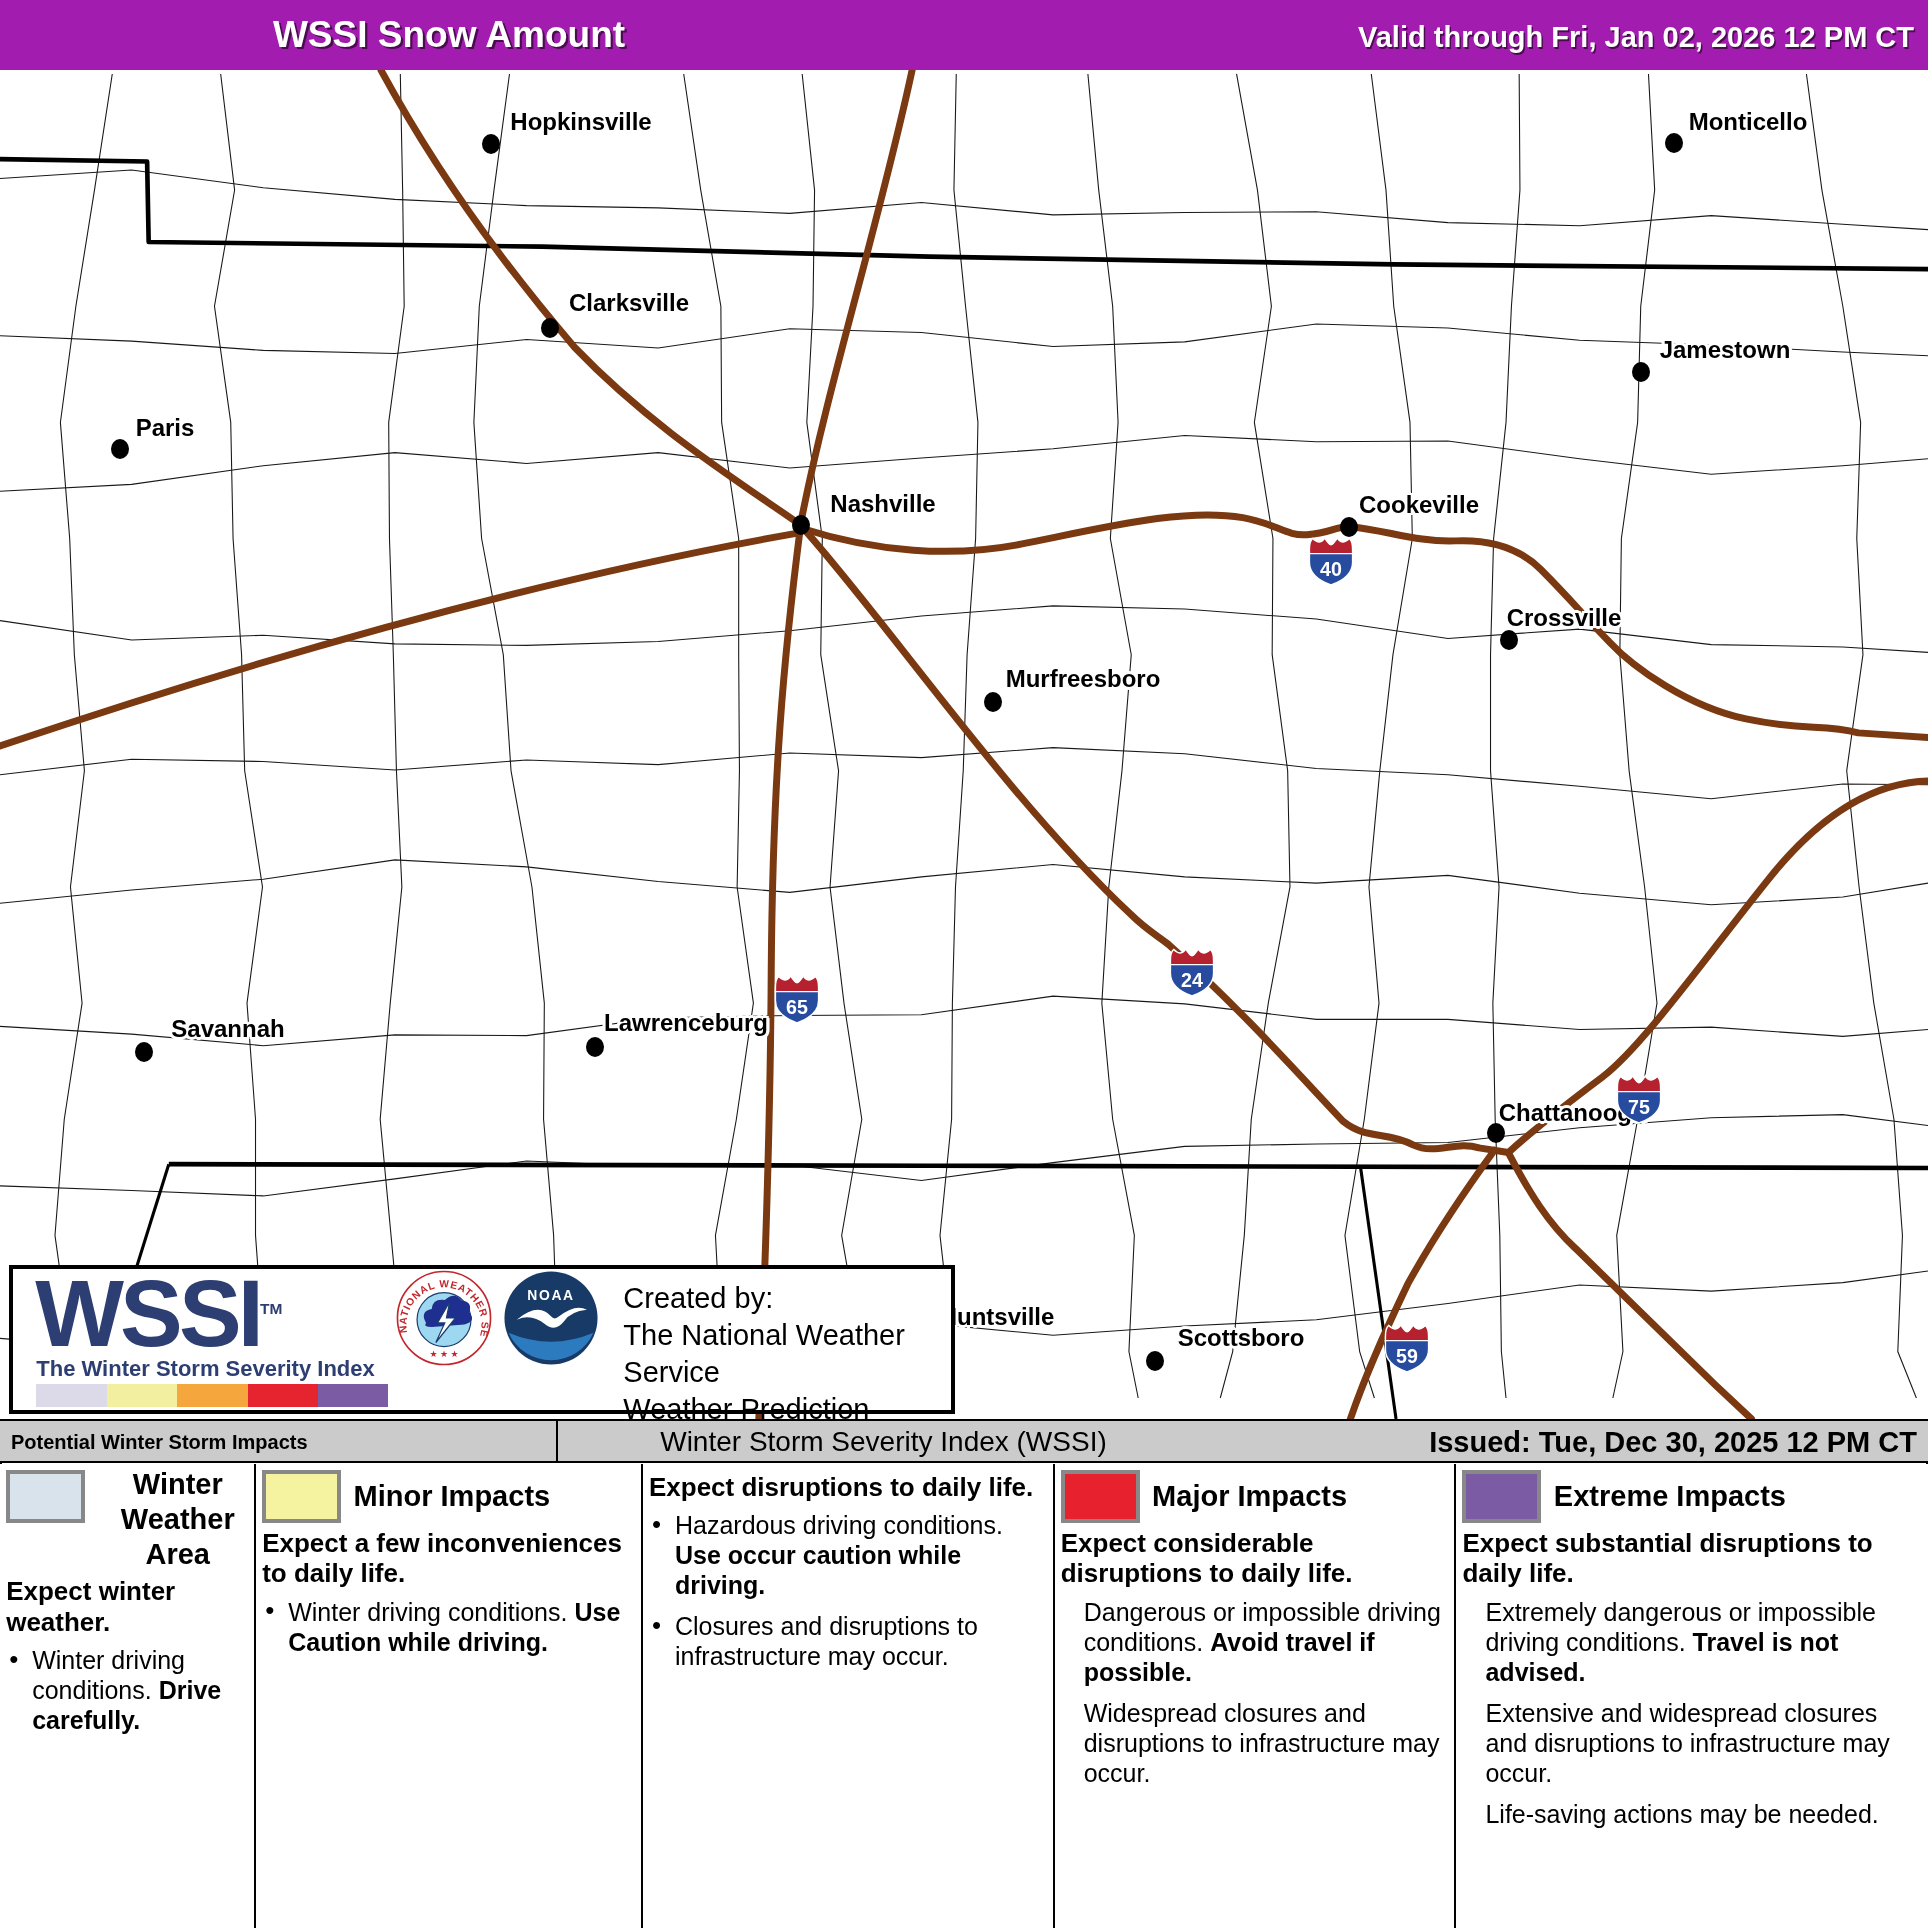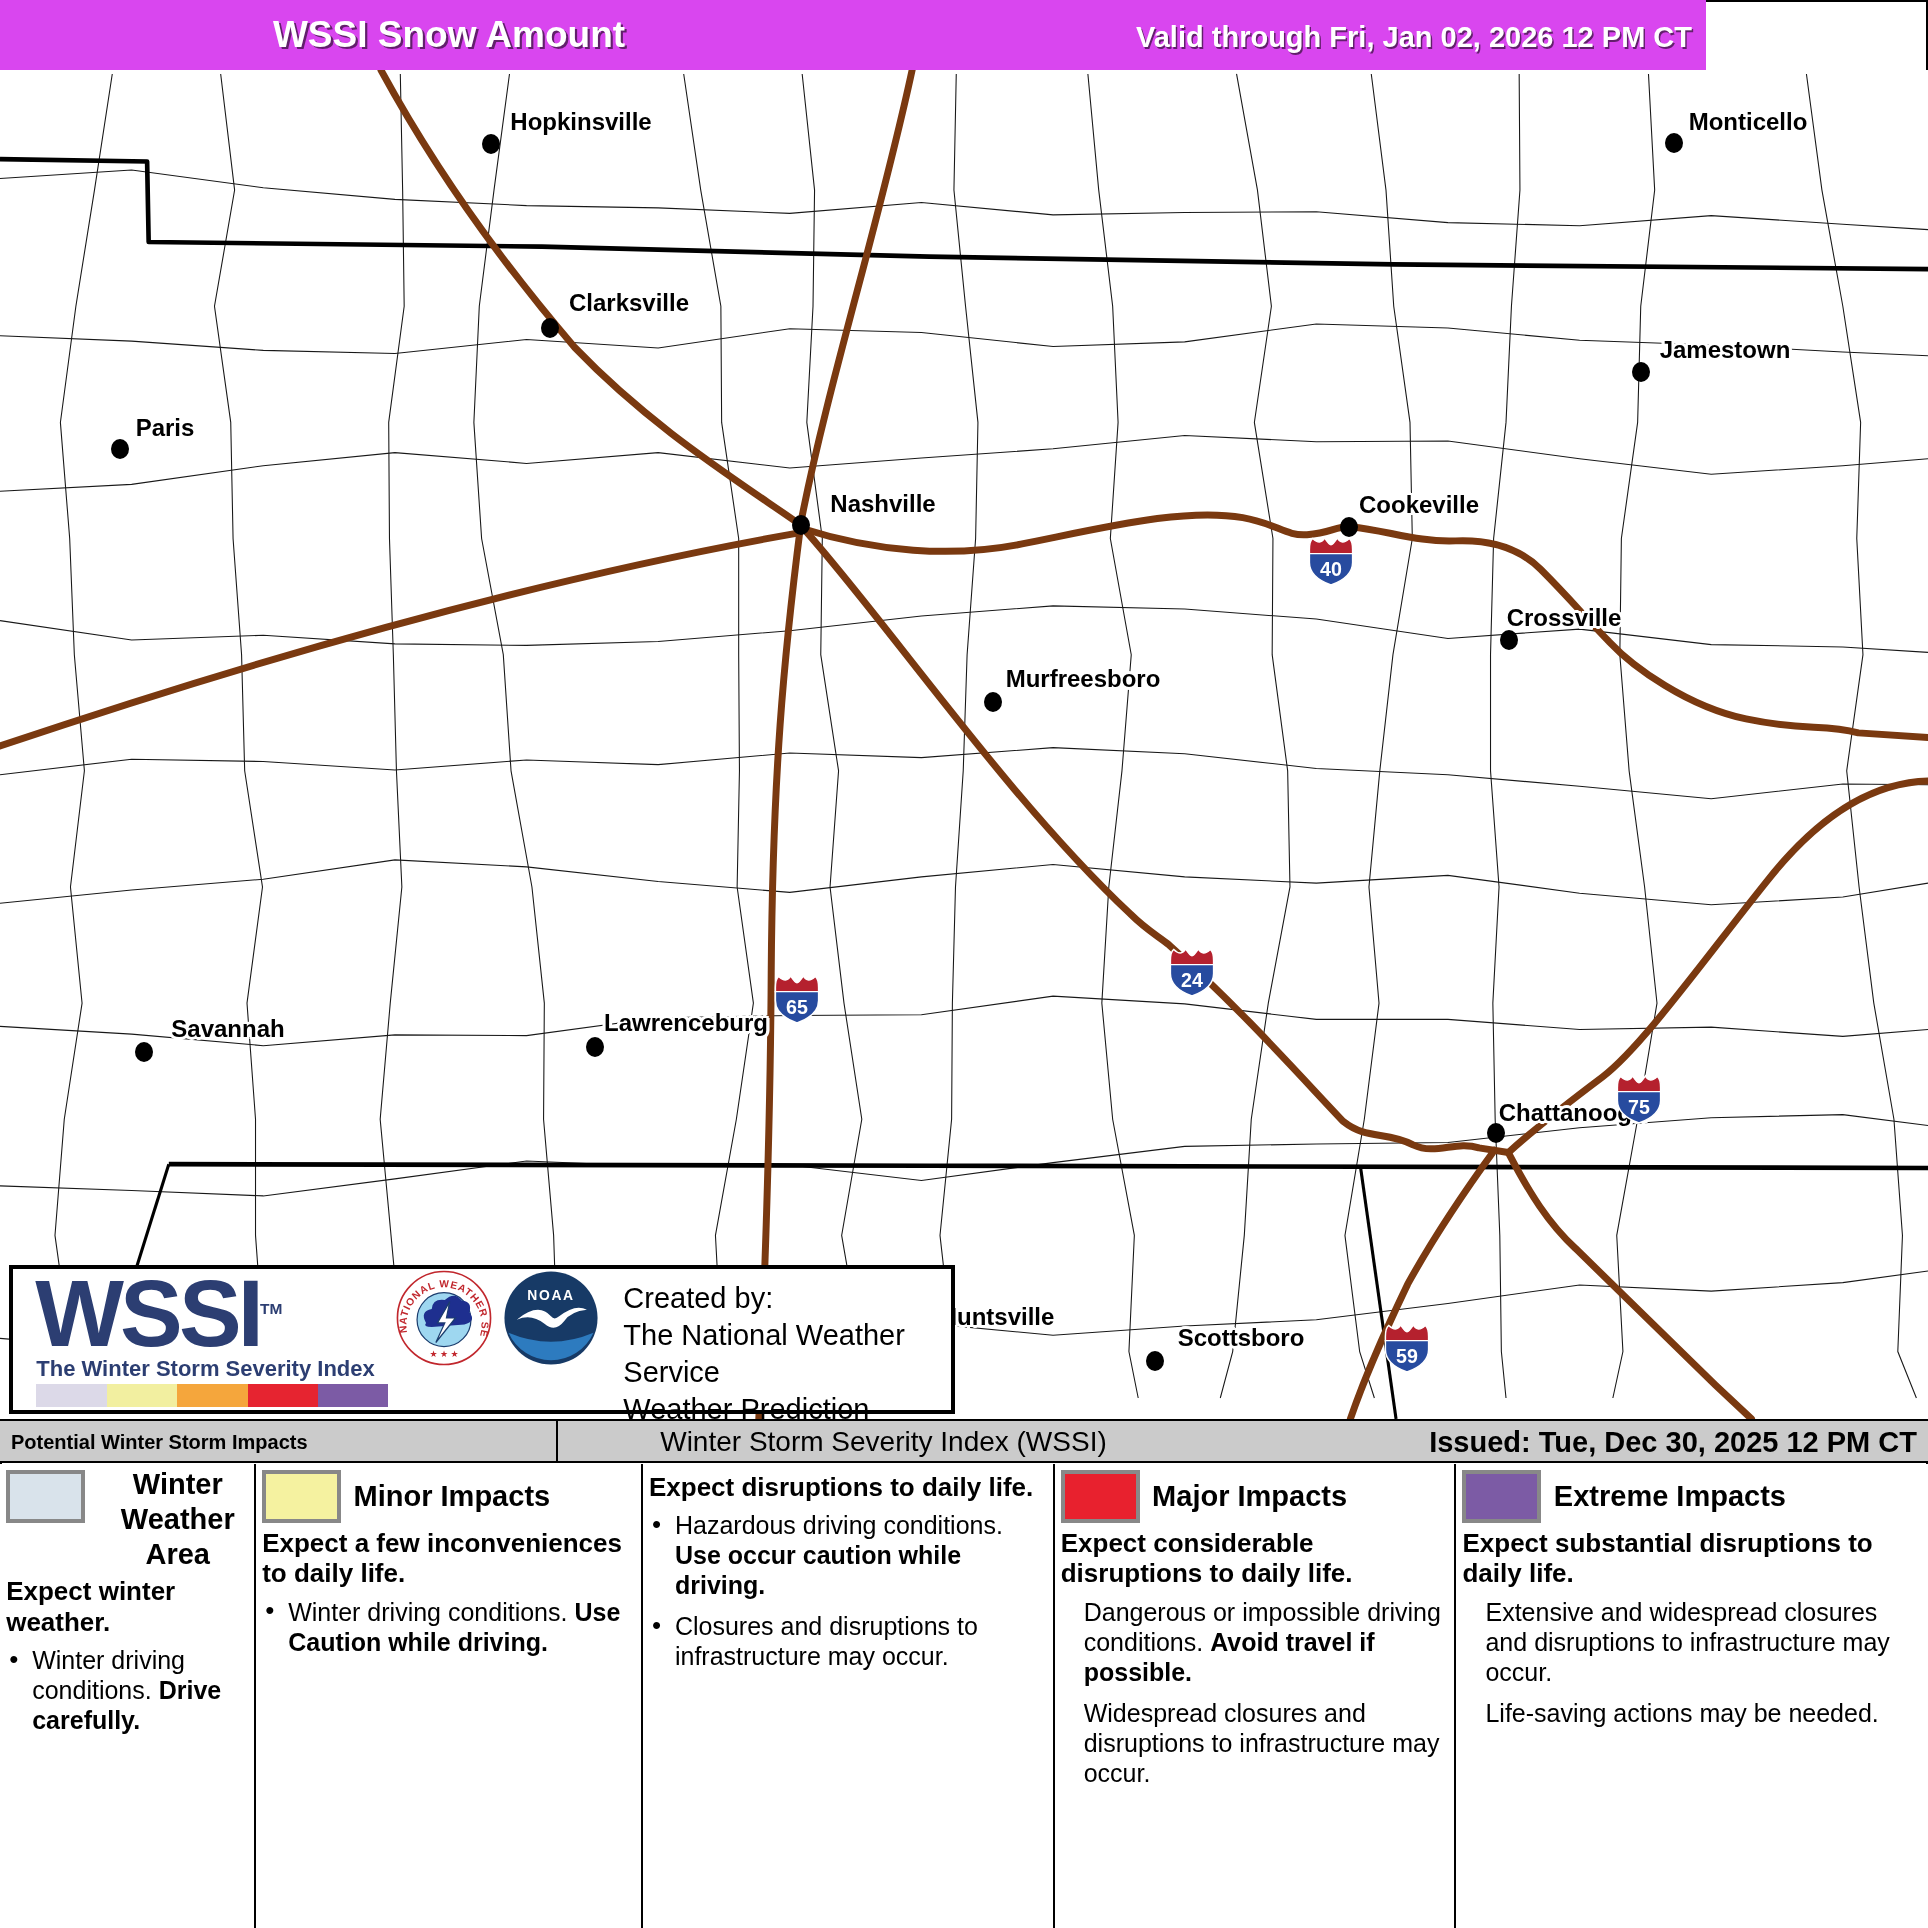--- a/index.html
+++ b/index.html
@@ -1,19 +1,19 @@
 <!DOCTYPE html>
 <html style="font-size:12.4px"><head>
 <meta charset="utf-8">
 <style>
   html,body{margin:0;padding:0;background:#fff;}
   #page{position:relative;width:1928px;height:1928px;background:#fff;overflow:hidden;
         font-family:"Liberation Sans", sans-serif; outline:2.3px solid #000; outline-offset:-2.3px;}
   
-  #header{position:absolute;left:0;top:0;width:1706px;height:70px;background:#d946ef;border-bottom:1.5px solid #000;}
+  #header{position:absolute;left:0;top:0;width:1928px;height:70px;background:#a21caf;border-bottom:1.5px solid #000;}
   #header .htitle{position:absolute;left:0;top:0;width:898px;height:70px;line-height:70px;text-align:center;
       color:#fff;font-size:37px;font-weight:bold;text-shadow:2.3px 2.3px 0 rgba(0,0,0,.55);}
   #header .hvalid{position:absolute;right:14px;top:0;height:70px;line-height:74px;color:#fff;font-size:29px;
       font-weight:bold;text-shadow:1.5px 1.5px 0 rgba(0,0,0,.55);}
   
   #map{position:absolute;left:0;top:70px;width:1928px;height:1349px;background:#fff;overflow:hidden;}
   #map svg{position:absolute;left:0;top:0;}
   .dot{position:absolute;width:18px;height:20px;background:#000;border-radius:50%;transform:translate(-50%,-50%);}
   .city-label{position:absolute;transform:translate(-50%,-50%);color:#000;font-size:24px;font-weight:bold;white-space:nowrap;
      text-shadow:-2.3px -2.3px 0 #fff,2.3px -2.3px 0 #fff,-2.3px 2.3px 0 #fff,2.3px 2.3px 0 #fff,-3.1px 0 0 #fff,3.1px 0 0 #fff,0 -3.1px 0 #fff,0 3.1px 0 #fff;}
@@ -253,19 +253,20 @@
         <div class="intro"><span class="bold">Expect considerable disruptions to daily life.</span></div>
         <div class="item"><span>Dangerous or impossible driving conditions. </span><span class="bold">Avoid travel if possible.</span></div>
         <div class="item"><span>Widespread closures and disruptions to infrastructure may occur.</span></div>
       </div>
       <div class="legend-column">
         <div class="lhead">
           <span class="swatch" style="background: rgb(124, 91, 165);"></span>
           <span class="ltitle">Extreme Impacts</span>
         </div>
         <div class="intro"><span class="bold">Expect substantial disruptions to daily life.</span></div>
+        <div class="item"><span>Extremely dangerous or impossible driving conditions. </span><span class="bold">Travel is not advised.</span></div>
         <div class="item"><span>Extensive and widespread closures and disruptions to infrastructure may occur.</span></div>
         <div class="item"><span>Life-saving actions may be needed.</span></div>
       </div>
     </div>
 
 </div>
 
 
 </body></html>

